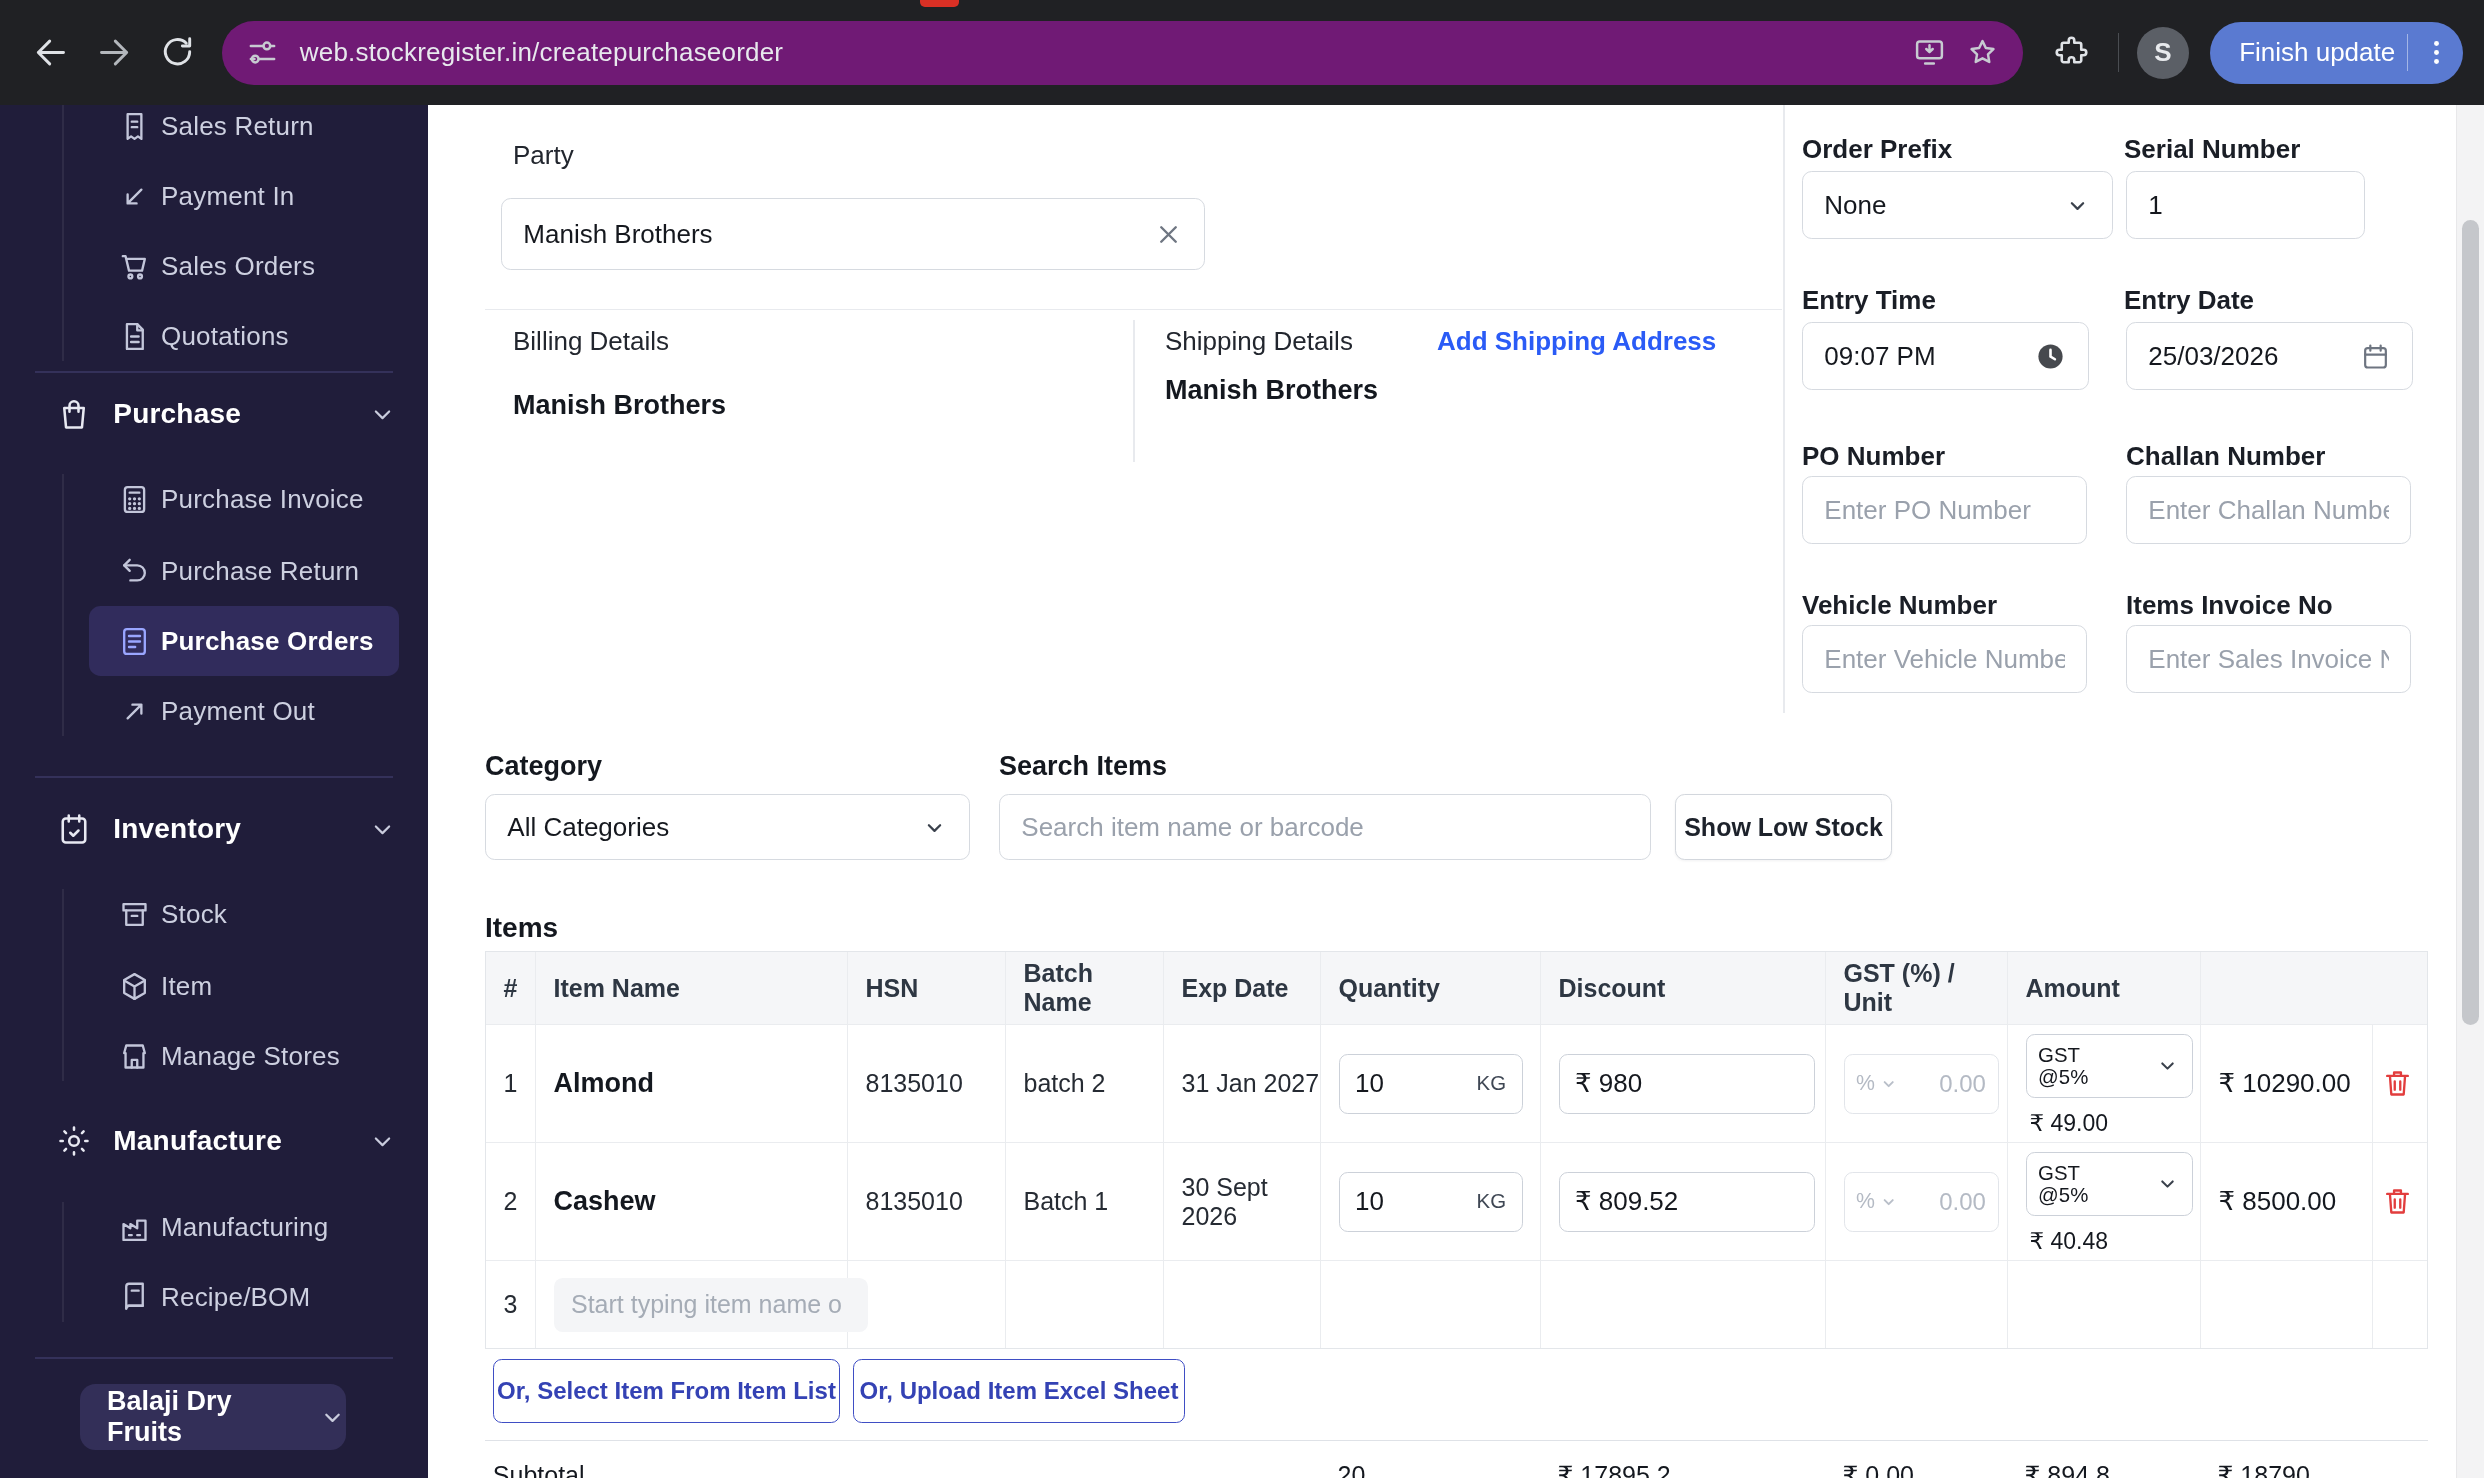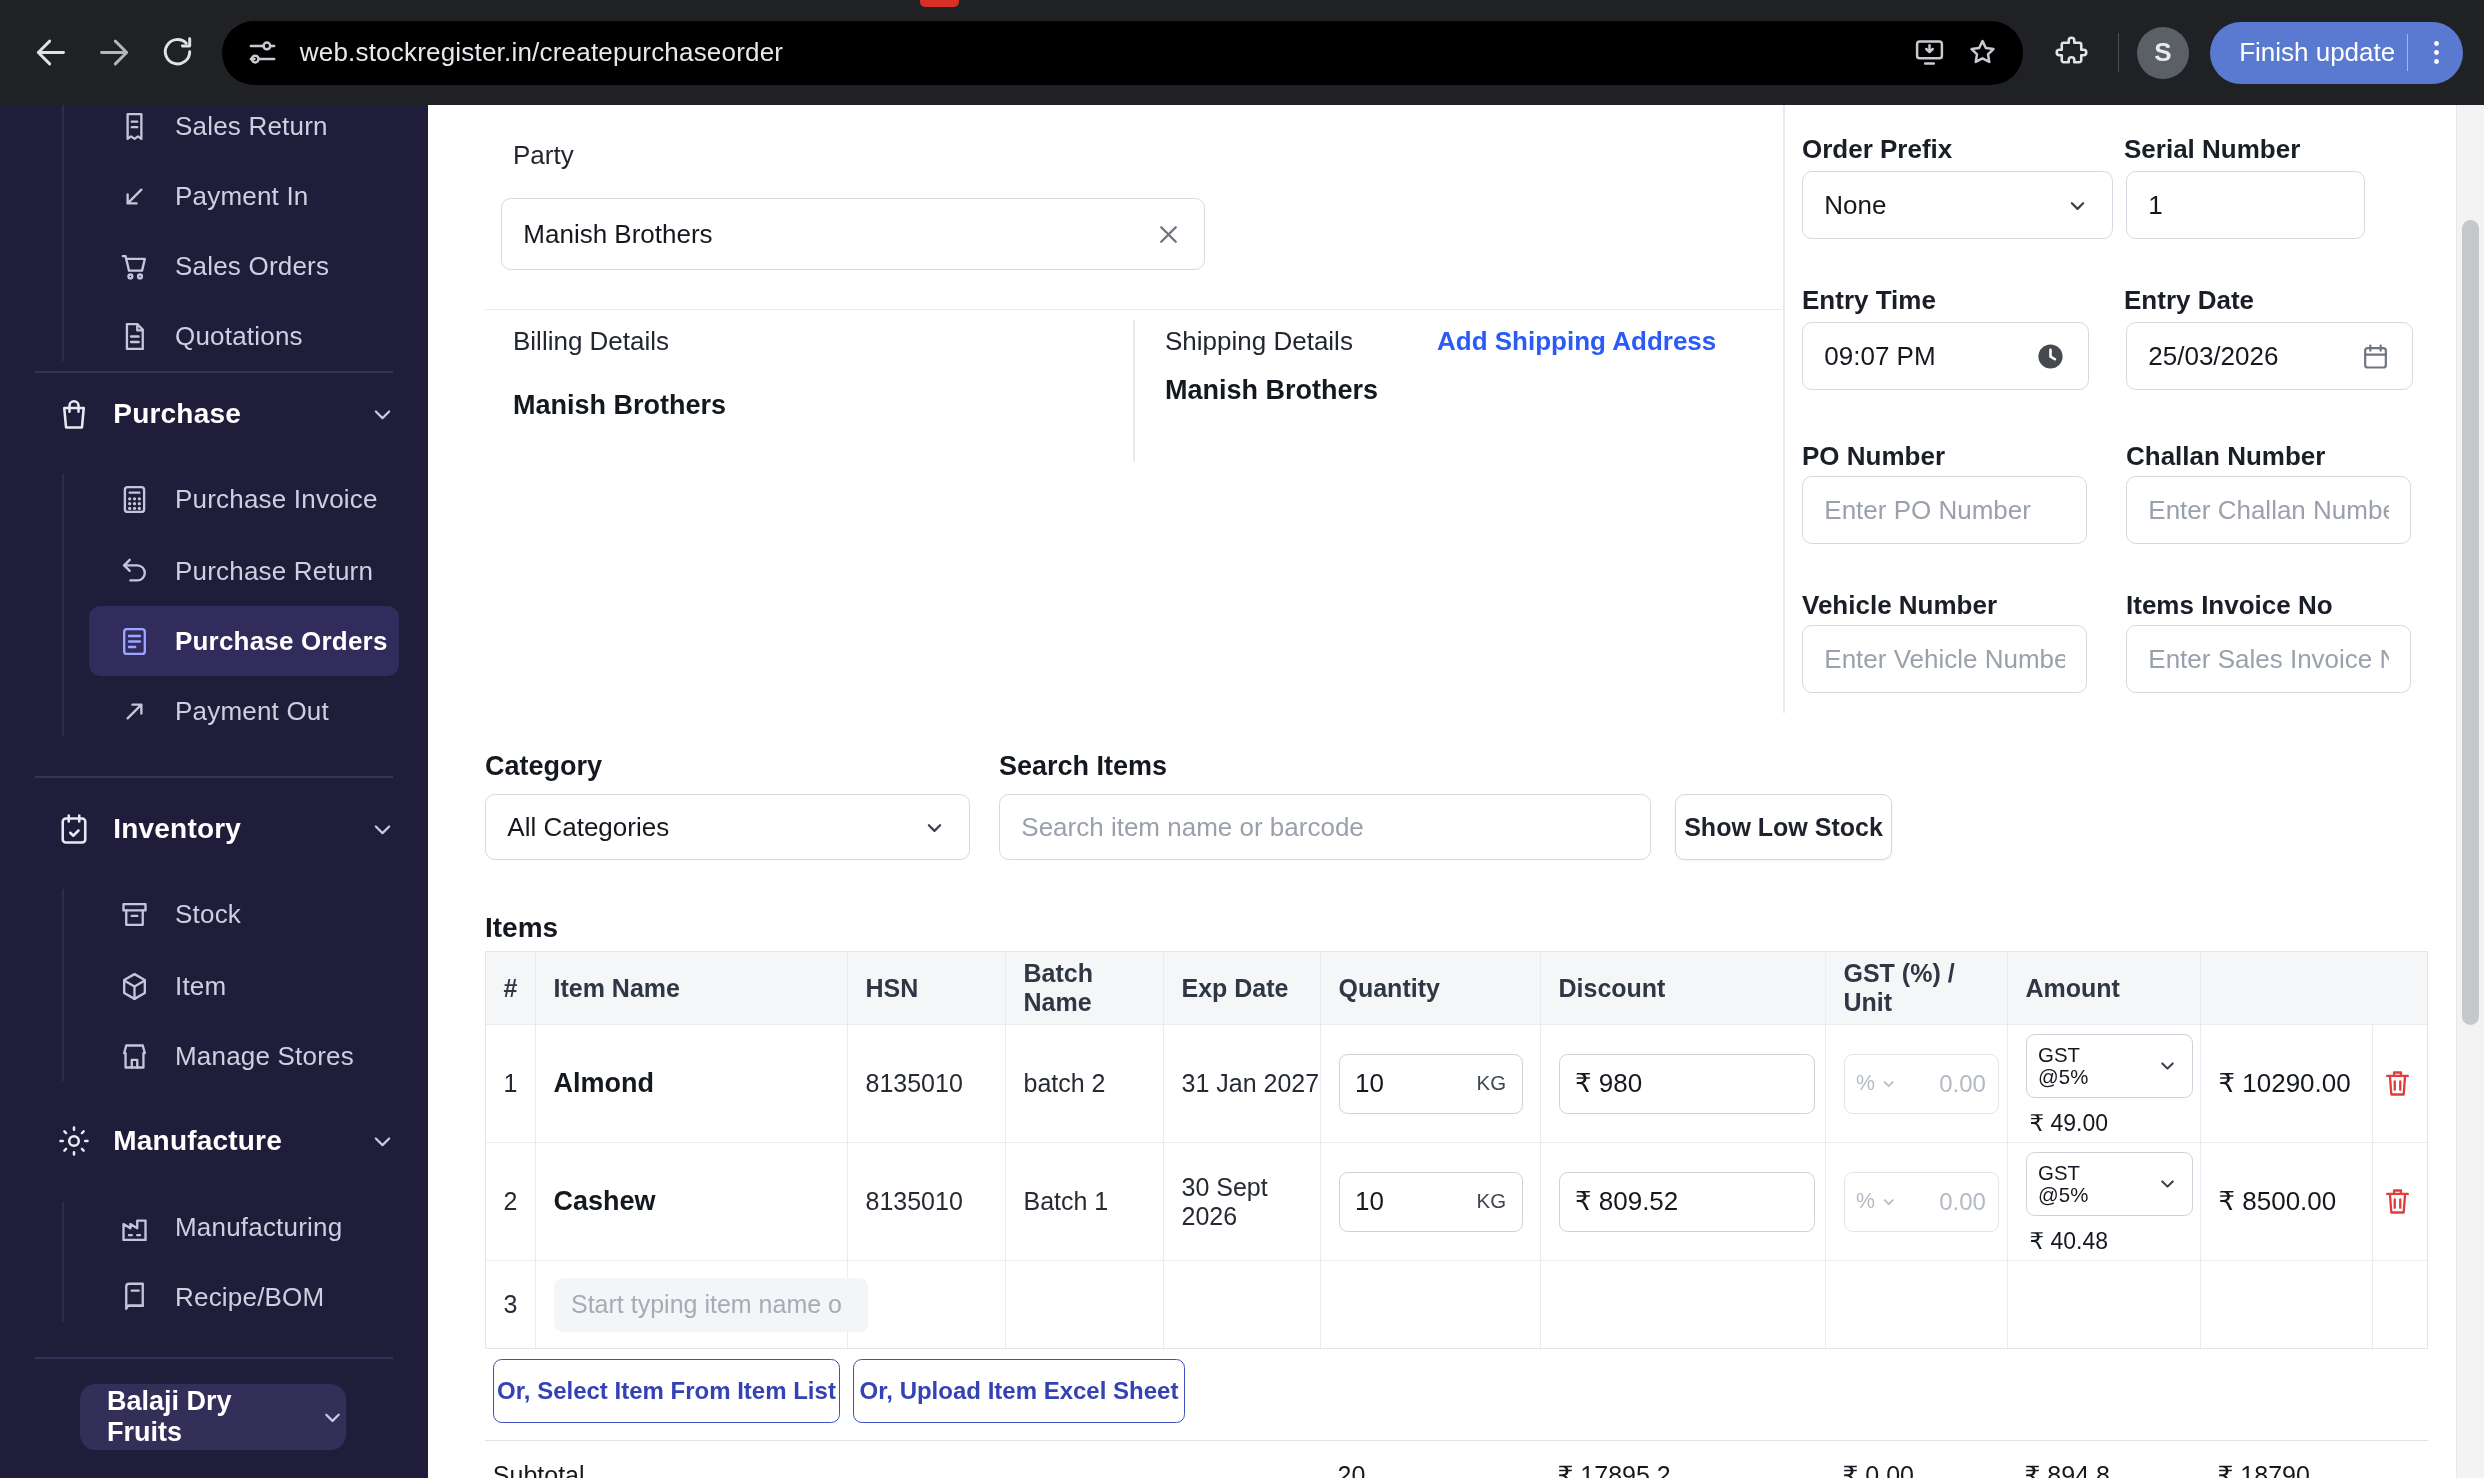--- a/index.html
+++ b/index.html
@@ -4,42 +4,42 @@
 <style>
   html,body{margin:0;padding:0}
   body{width:2484px;height:1479px;position:relative;overflow:hidden;background:#fff;
        font-family:"Liberation Sans","DejaVu Sans",sans-serif;}
   svg{display:block}
   
   .topbar{position:absolute;left:0;top:0;width:2484px;height:105px;background:#202124;
           display:flex;align-items:center;padding:0 21.3px;gap:5.8px;z-index:6;box-sizing:border-box}
   .tbtn{width:58px;height:58px;border-radius:50%;display:flex;align-items:center;justify-content:center;flex:0 0 auto}
   .tbtn svg{width:39px;height:39px}
-  .omnibox{flex:1;height:64px;background:#000000;border-radius:32px;display:flex;align-items:center;
+  .omnibox{flex:1;height:64px;background:#701a75;border-radius:32px;display:flex;align-items:center;
            margin:0 13.6px 0 9.7px;padding:0 23px;min-width:0}
   .om-ic{width:35px;height:35px;color:#c7cbd1;flex:0 0 auto}
   .om-ic svg{width:100%;height:100%}
   .url{color:#e7e9ed;font-size:26px;margin-left:19.4px;white-space:nowrap;letter-spacing:0.2px}
   .om-spacer{flex:1}
   .sep{width:1.9px;height:39px;background:#4a4d52;margin:0 11.6px;flex:0 0 auto}
   .avatar{width:52px;height:52px;border-radius:50%;background:#5b5f66;color:#e8eaed;font-size:26px;font-weight:700;
           display:flex;align-items:center;justify-content:center;flex:0 0 auto}
   .update-pill{height:62px;border-radius:31px;background:#5a7ad1;display:flex;align-items:center;
                padding:0 9.7px 0 29px;margin-left:15.5px;flex:0 0 auto;cursor:pointer}
   .update-pill .lbl{color:#fff;font-size:26px;font-weight:500}
   .pill-sep{width:1.6px;height:37px;background:rgba(255,255,255,.45);margin:0 11.6px}
   .dots{width:33px;height:33px;color:#fff}
   .dots svg{width:100%;height:100%}
   .red-dot{position:absolute;left:920px;top:0;width:39px;height:6.8px;background:#d93025;border-radius:0 0 4.9px 4.9px;z-index:7}
   
   .sidebar{position:absolute;left:0;top:105px;width:428px;height:1374px;background:#201d3a;overflow:hidden;z-index:2}
   .srow{position:absolute;left:0;width:428px;height:70px;display:flex;align-items:center;color:#cdd0e0;cursor:pointer}
   .srow .ic{width:33px;height:33px;margin-left:118px;flex:0 0 auto;color:#c3c6da}
   .srow .ic svg{width:100%;height:100%}
-  .srow .lab{margin-left:24px;font-size:26px;font-weight:500;letter-spacing:0.2px}
+  .srow .lab{margin-left:10px;font-size:26px;font-weight:500;letter-spacing:0.2px}
   .srow.section .ic{width:36px;height:36px;margin-left:56px;color:#e8e9f2}
   .srow.section .lab{margin-left:21.3px;font-size:28px;font-weight:700;color:#fff}
   .chev{margin-left:auto;margin-right:31px;color:#c9ccdd;width:29px;height:29px;flex:0 0 auto}
   .chev svg{width:100%;height:100%}
   .active-pill{position:absolute;left:89px;right:29px;top:0;bottom:0;background:#312c5c;border-radius:11.6px}
   .srow.active .ic,.srow.active .lab{position:relative}
   .srow.active .ic{color:#9aa6ff}
   .srow.active .lab{color:#fff;font-weight:700}
   .sdiv{position:absolute;left:35px;width:358px;height:1.6px;background:#34315a}
   .guide{position:absolute;left:62px;width:1.9px;background:rgba(255,255,255,.07)}

